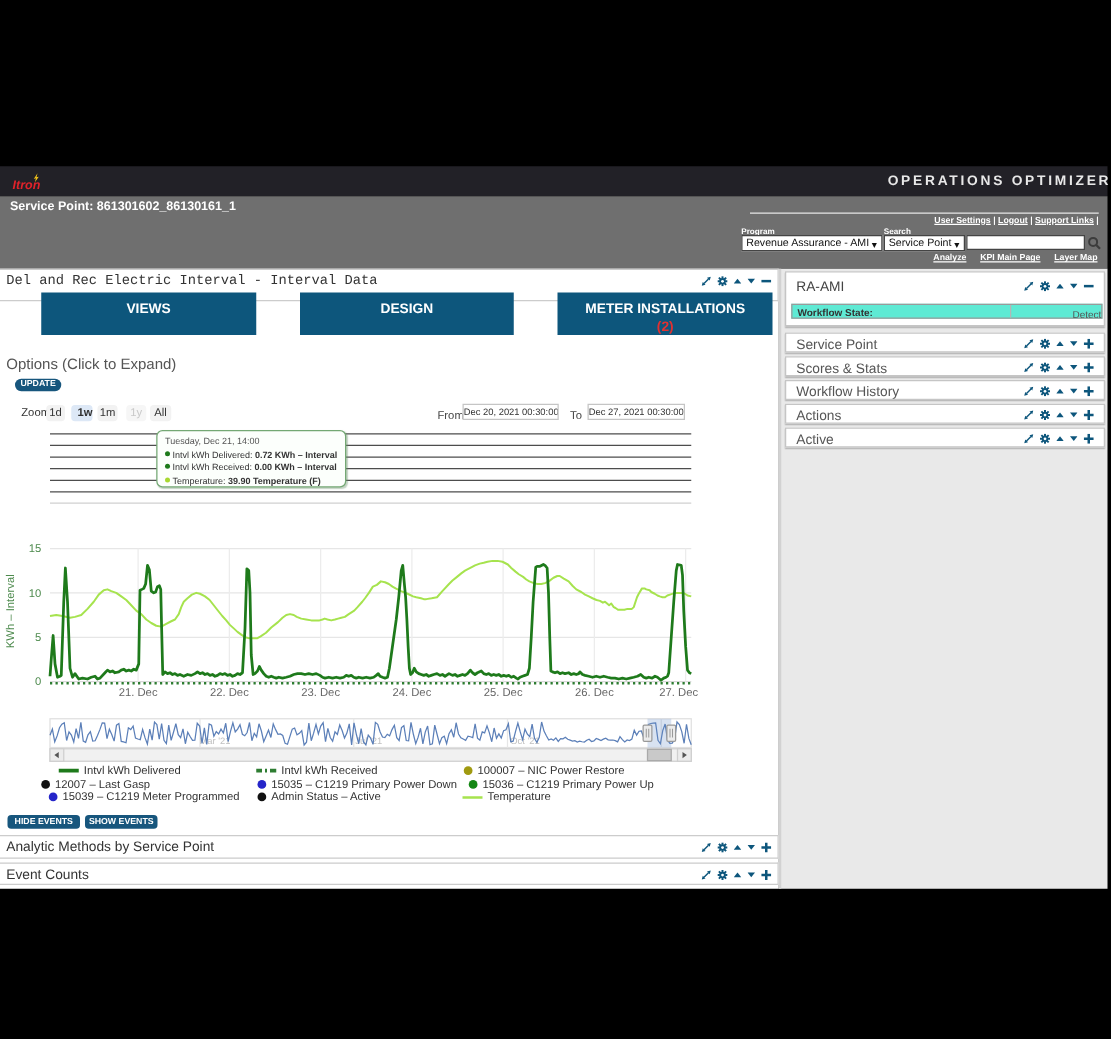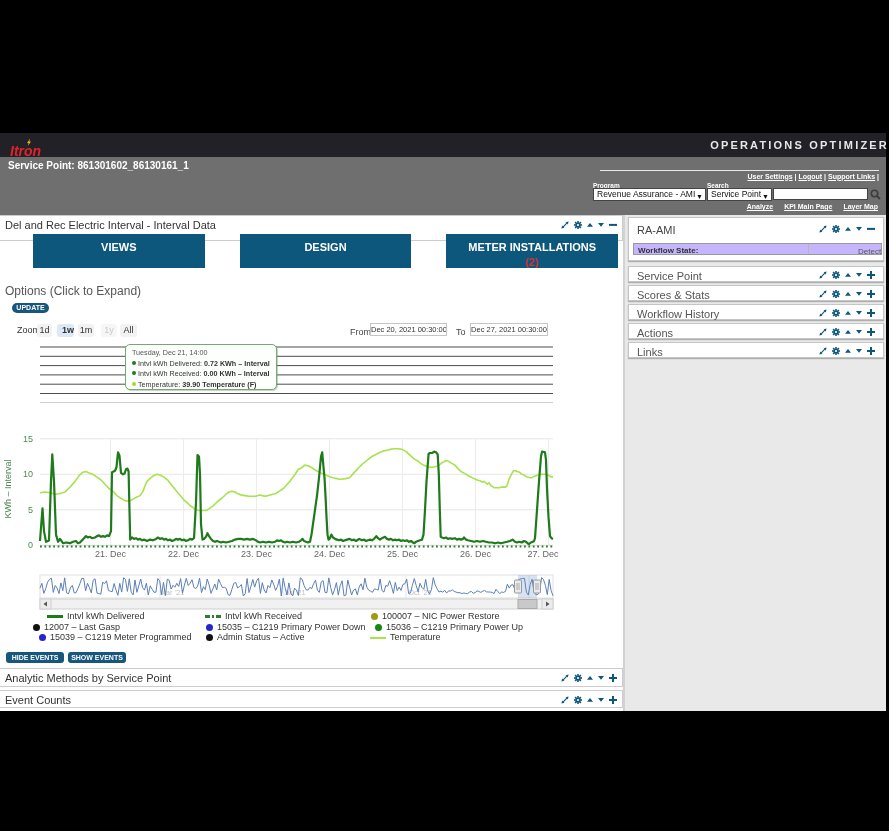--- a/index.html
+++ b/index.html
@@ -1,20 +1,20 @@
 <!DOCTYPE html>
 <html><head>
 <meta charset="utf-8">
 <style>
 * { margin:0; padding:0; box-sizing:border-box; }
 body { background:#000; font-family:"Liberation Sans", sans-serif; }
 #page { position:relative; width:889px; height:831px; background:#000; overflow:hidden; }
 .abs { position:absolute; }
 #hdr { left:0; top:133px; width:886px; height:24px; background:#222127; }
-#logo { left:10px; top:143px; font-size:14px; font-weight:bold; font-style:italic; color:#e1232a; letter-spacing:0px; }
+#logo { left:10px; top:143px; font-size:10px; font-weight:bold; font-style:italic; color:#e1232a; letter-spacing:0px; }
 #ootitle { left:0; top:139px; width:889px; text-align:right; color:#e8e8e8; font-size:11px; font-weight:bold; letter-spacing:2.2px; }
 #band { left:0; top:157px; width:886px; height:58px; background:#6f6f6f; }
 #sptext { left:8px; top:3px; color:#fff; font-size:10px; font-weight:bold; }
 #topline { left:600px; top:13px; width:279px; height:1px; background:#e8e8e8; }
 .wlink { color:#fff; font-weight:bold; text-decoration:underline; }
 #userrow { right:7px; top:15.5px; font-size:7px; color:#fff; font-weight:bold; }
 #proglbl { left:593px; top:25px; color:#fff; font-size:6.5px; font-weight:bold; }
 #searchlbl { left:707px; top:25px; color:#fff; font-size:6.5px; font-weight:bold; }
 .sel { background:#fff; border:1px solid #444; font-size:8.5px; white-space:nowrap; overflow:hidden; color:#111; height:13px; line-height:11px; padding:0 3px; }
 .selarrow { position:absolute; right:2px; top:2px; font-size:7px; color:#111; }
@@ -22,21 +22,21 @@
 #searchsel { left:707px; top:31px; width:65px; }
 #searchbox { left:773px; top:31px; width:95px; height:12px; background:#fff; border:1px solid #444; }
 #linkrow { right:8px; top:46px; font-size:7px; }
 #linkrow span { margin-left:11px; }
 
 #leftpanel { left:0; top:215px; width:623px; height:496px; background:#fff; }
 .tbar { position:absolute; left:0; width:623px; background:#fff; border:1px solid #ccc; border-left:none; }
 .tbar .ttl { position:absolute; left:5px; top:3px; font-size:11px; color:#333; }
 .icons { position:absolute; display:flex; align-items:center; }
 .icons svg { display:block; }
-#bar1 { top:0; height:26px; }
+#bar1 { top:0; height:26px;font-family:Liberation Mono, monospace; }
 #tabs { position:absolute; left:0; top:19px; width:618px; height:34px; display:flex; gap:2px; }
 .tab { flex:1; background:#0d567c; color:#fff; font-weight:bold; font-size:11px; text-align:center; padding-top:7px;margin-left:33px; }
 .tab .red { color:#e03131; font-weight:bold; font-size:11px; display:inline-block; margin-top:3px; }
 #options { left:5px; top:69px; font-size:12px; color:#555; }
 .bluebtn { position:absolute; background:#17567d; color:#fff; font-weight:bold; border-radius:4px; text-align:center; }
 #updatebtn { left:12px; top:88px; width:37px; height:10px; font-size:7px; line-height:10px; border-radius:5px; }
 #zoomrow { left:17px; top:110px; font-size:9px; color:#333; }
 .zbtn { position:absolute; top:109px; height:13px; border-radius:3px; background:#f2f2f2; color:#333; font-size:9px; text-align:center; line-height:13px; }
 #zd { left:37px; width:15px; }
 #zw { left:57px; width:17px; background:#dde8f6; font-weight:bold;text-align:right; }
@@ -57,21 +57,21 @@
 #hidebtn { left:6px; top:437px; width:58px; height:11px; font-size:7px; line-height:11px; border-radius:3px; }
 #showbtn { left:68px; top:437px; width:58px; height:11px; font-size:7px; line-height:11px; border-radius:3px; }
 #bar2 { top:453px; height:19px; }
 #bar3 { top:475px; height:18px; }
 
 #rightpanel { left:623px; top:215px; width:263px; height:496px; background:#e9e9e9; border-left:2px solid #d2d2d2; }
 .card { position:absolute; left:3px; width:256px; background:#fff; border:1px solid #c5c5c5; box-shadow:0 1px 1px rgba(0,0,0,0.25); }
 .card .cttl { position:absolute; left:8px; font-size:11px; color:#555; }
 #raami { top:2px; height:44px; }
 #raami .cttl { top:6px; font-size:11px; color:#444; }
-#wfrow { position:absolute; left:4px; top:25px; width:249px; height:12px; background:#c4b5fd; border:1px solid #9a9a9a; font-size:8px; color:#333; }
+#wfrow { position:absolute; left:4px; top:25px; width:249px; height:12px; background:#5eead4; border:1px solid #9a9a9a; font-size:8px; color:#333; }
 #wfrow .wl { position:absolute; left:4px; top:2px; font-weight:bold; }
 #wfrow .wv { position:absolute; left:178px; top:2.5px; font-weight:normal; color:#555; font-size:8px;margin-left:46px; }
 #wfrow .wd { position:absolute; left:174px; top:0; width:1px; height:10px; background:#b5b5b5; }
 .ccard { height:16px; }
 .ccard .cttl { top:3px; }
 </style>
 </head>
 <body>
 <div id="page">
   <div class="abs" id="hdr"></div>
@@ -461,21 +461,21 @@
           <svg width="6" height="8" viewBox="0 0 6 8">
             <path d="M3 5.8 L0 2 L6 2z" fill="#0d567c"></path>
           </svg>
           <svg width="8" height="8" viewBox="0 0 8 8">
             <rect x="0" y="3" width="8" height="2" fill="#0d567c"></rect>
             <rect x="3" y="0" width="2" height="8" fill="#0d567c"></rect>
           </svg>
         </div>
       </div>
     <div class="card ccard" style="top:127px;">
-        <span class="cttl">Links</span>
+        <span class="cttl">Active</span>
         <div class="icons" style="right:8px; top:4px; gap:5px;">
           <svg width="8" height="8" viewBox="0 0 8 8">
             <line x1="2.2" y1="5.8" x2="5.8" y2="2.2" stroke="#0d567c" stroke-width="1.1"></line>
             <path d="M4.6 1.2 L7.6 0.4 L6.8 3.4z" fill="#0d567c"></path>
             <path d="M0.4 7.6 L1.2 4.6 L3.4 6.8z" fill="#0d567c"></path>
           </svg>
           <svg width="8" height="8" viewBox="0 0 8 8">
             <g transform="translate(4,4)">
               <rect x="-0.8" y="-4.1" width="1.6" height="2" fill="#0d567c" transform="rotate(0)"></rect>
               <rect x="-0.8" y="-4.1" width="1.6" height="2" fill="#0d567c" transform="rotate(45)"></rect>

